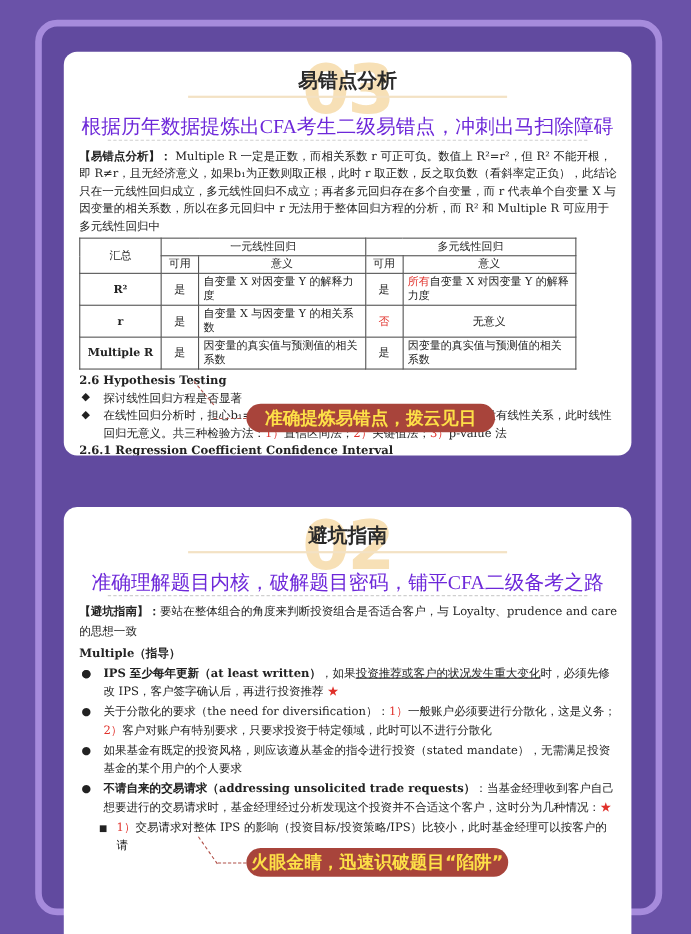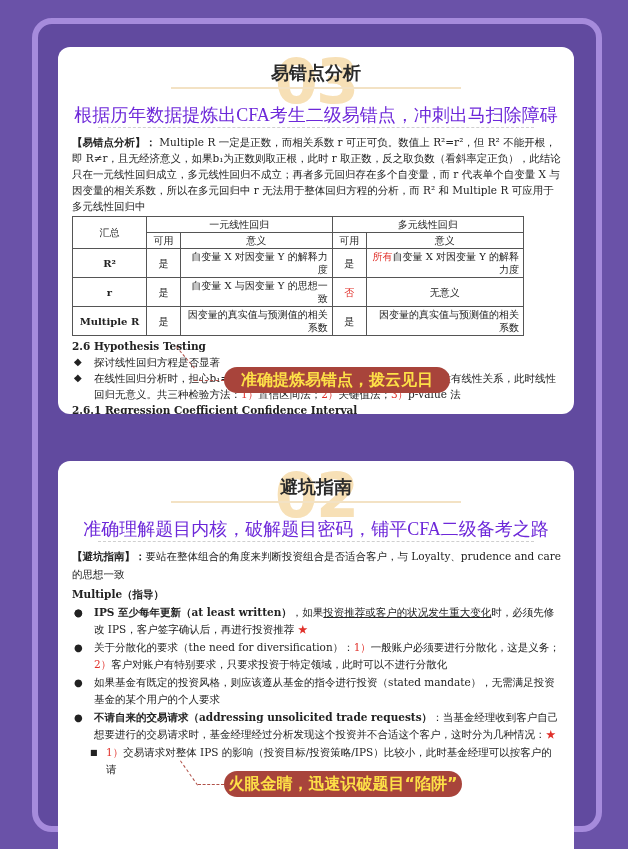--- a/index.html
+++ b/index.html
@@ -60,21 +60,21 @@
   .red { color: #e0302a; }
   .u { text-decoration: underline; }
 
   table.summary {
     border-collapse: collapse; width: 452px; margin: 2px 0 2px 0;
     font-size: 10px; line-height: 13px;
   }
   table.summary td, table.summary th {
     border: 1px solid #555; text-align: center; padding: 1px 4px; font-weight: normal;
   }
-  table.summary td.left { text-align: right; }
+  table.summary td.left { text-align: left; }
   table.summary .rowhead { font-weight: bold; }
   .h26 { font-weight: bold; font-size: 10.5px; margin-top: 1px; }
   ul.diamond, ul.dot { list-style: none; }
   ul.diamond li, ul.dot li { position: relative; padding-left: 22px; }
   .bullet-icon { position: absolute; left: 2px; top: 0; font-size: 10px; }
   .sq { position: absolute; left: 8px; top: 0; font-size: 8px; }
   li.sub { padding-left: 34px !important; }
 
   .callout {
     position: absolute;
@@ -127,21 +127,21 @@
       <tr>
         <td class="rowhead">R²</td>
         <td>是</td>
         <td class="left">自变量 X 对因变量 Y 的解释力度</td>
         <td>是</td>
         <td class="left"><span class="red">所有</span><span>自变量 X 对因变量 Y 的解释力度</span></td>
       </tr>
       <tr>
         <td class="rowhead">r</td>
         <td>是</td>
-        <td class="left">自变量 X 与因变量 Y 的思想一致</td>
+        <td class="left">自变量 X 与因变量 Y 的相关系数</td>
         <td class="red">否</td>
         <td>无意义</td>
       </tr>
       <tr>
         <td class="rowhead">Multiple R</td>
         <td>是</td>
         <td class="left">因变量的真实值与预测值的相关系数</td>
         <td>是</td>
         <td class="left">因变量的真实值与预测值的相关系数</td>
       </tr>

